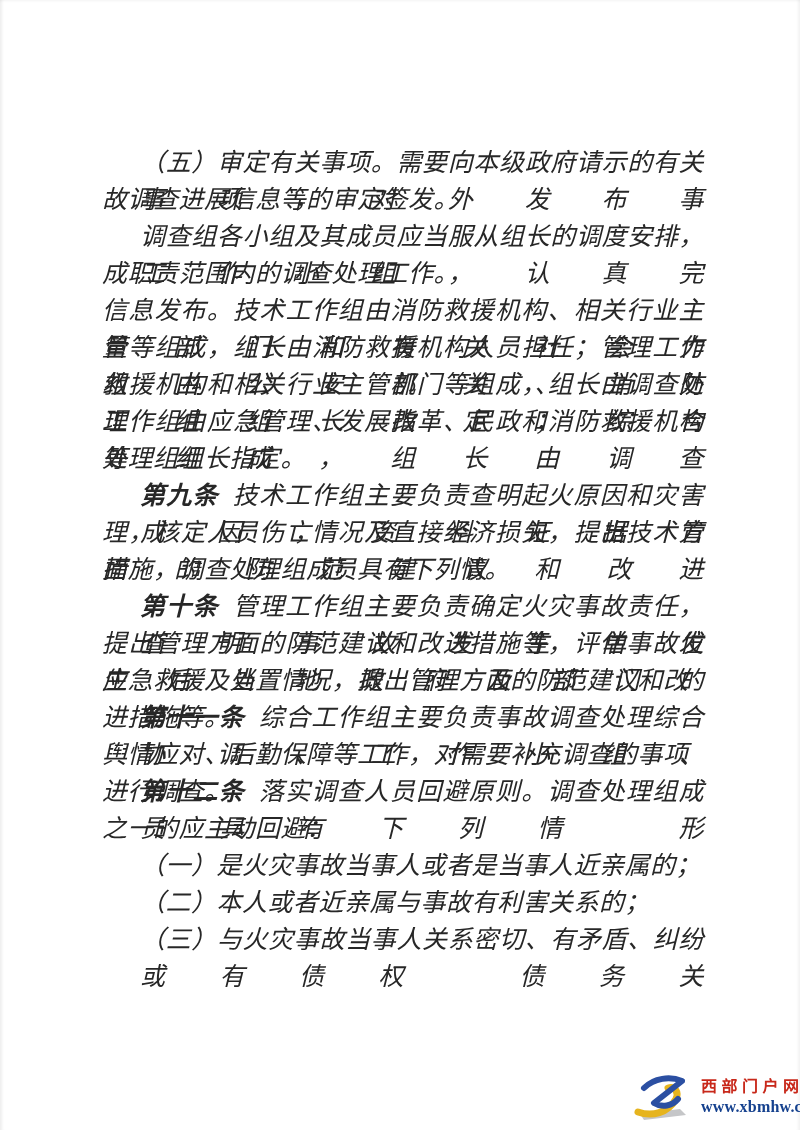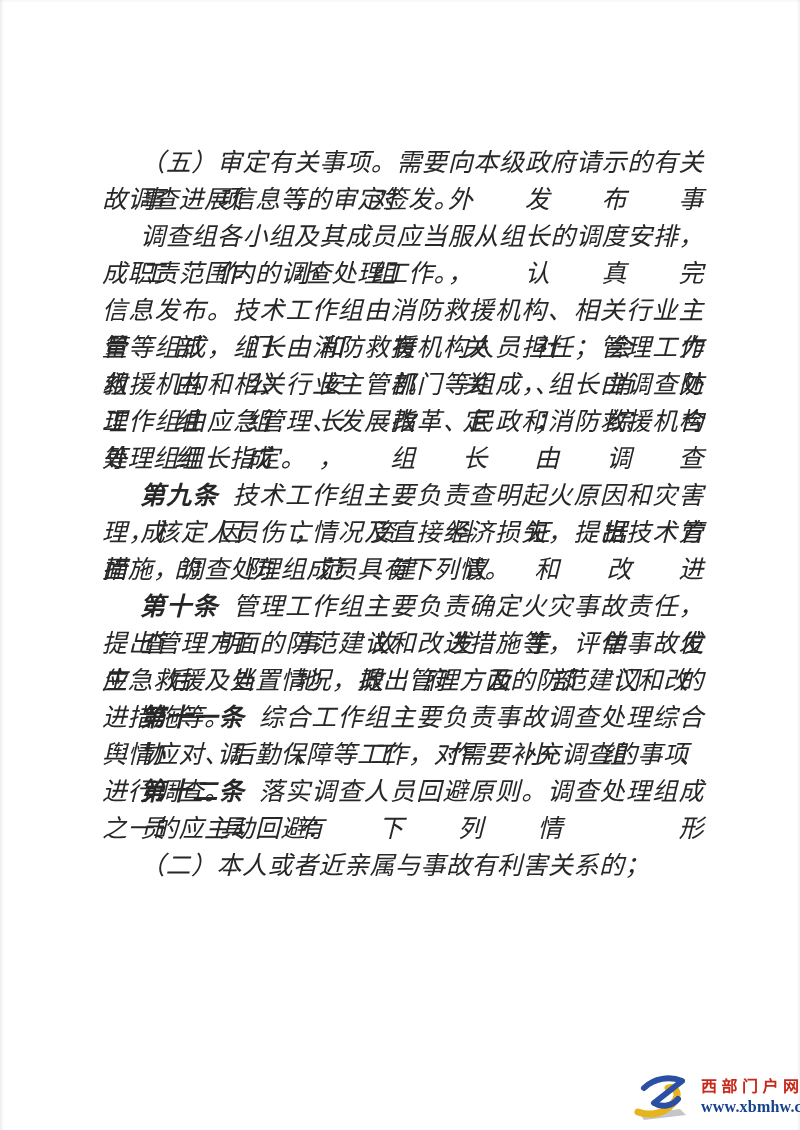--- a/index.html
+++ b/index.html
@@ -93,21 +93,23 @@
     <div class="line ind jf"><span class="bold">第九条</span><span>技术工作组主要负责查明起火原因和灾害成因，资料证据管</span></div>
     <div class="line jf"><span>理，核定人员伤亡情况及直接经济损失，提出技术方面的防范建议和改进</span></div>
     <div class="line"><span>措施，调查处理组成员具有下列情。</span></div>
     <div class="line ind jf"><span class="bold">第十条</span><span>管理工作组主要负责确定火灾事故责任，查明事故发生单位</span></div>
     <div class="line jf"><span>提出管理方面的防范建议和改进措施等，评估事故发生后当地政府及部门的</span></div>
     <div class="line"><span>应急救援及处置情况，提出管理方面的防范建议和改进措施等。</span></div>
     <div class="line ind jf"><span class="bold">第十一条</span><span>综合工作组主要负责事故调查处理综合协调、工作小组、</span></div>
     <div class="line"><span>舆情应对、后勤保障等工作，对需要补充调查的事项进行调查。</span></div>
     <div class="line ind jf"><span class="bold">第十二条</span><span>落实调查人员回避原则。调查处理组成员具有下列情 形</span></div>
     <div class="line"><span>之一的应主动回避：</span></div>
+    <div class="line ind"><span>（一）是火灾事故当事人或者是当事人近亲属的；</span></div>
     <div class="line ind"><span>（二）本人或者近亲属与事故有利害关系的；</span></div>
+    <div class="line ind jf"><span>（三）与火灾事故当事人关系密切、有矛盾、纠纷或有债权 债务关</span></div>
   </div>
 
   <div class="logo">
     <span class="logo-icon">
       <svg width="62" height="54" viewBox="0 0 62 54" xmlns="http://www.w3.org/2000/svg">
         <path d="M8 44 L48 39 L54 45 L12 50 Z" fill="#c5c6c8"></path>
         <path d="M6 42 C20 47 36 43 44 29 C47 22 43 16 36 18" stroke="#e6b41e" stroke-width="7" fill="none" stroke-linecap="round"></path>
         <path d="M12 18 C22 8 38 6 50 11 L22 33 C30 38 40 36 46 29" stroke="#2b4fa2" stroke-width="6" fill="none" stroke-linecap="round" stroke-linejoin="round"></path>
       </svg>
     </span>

